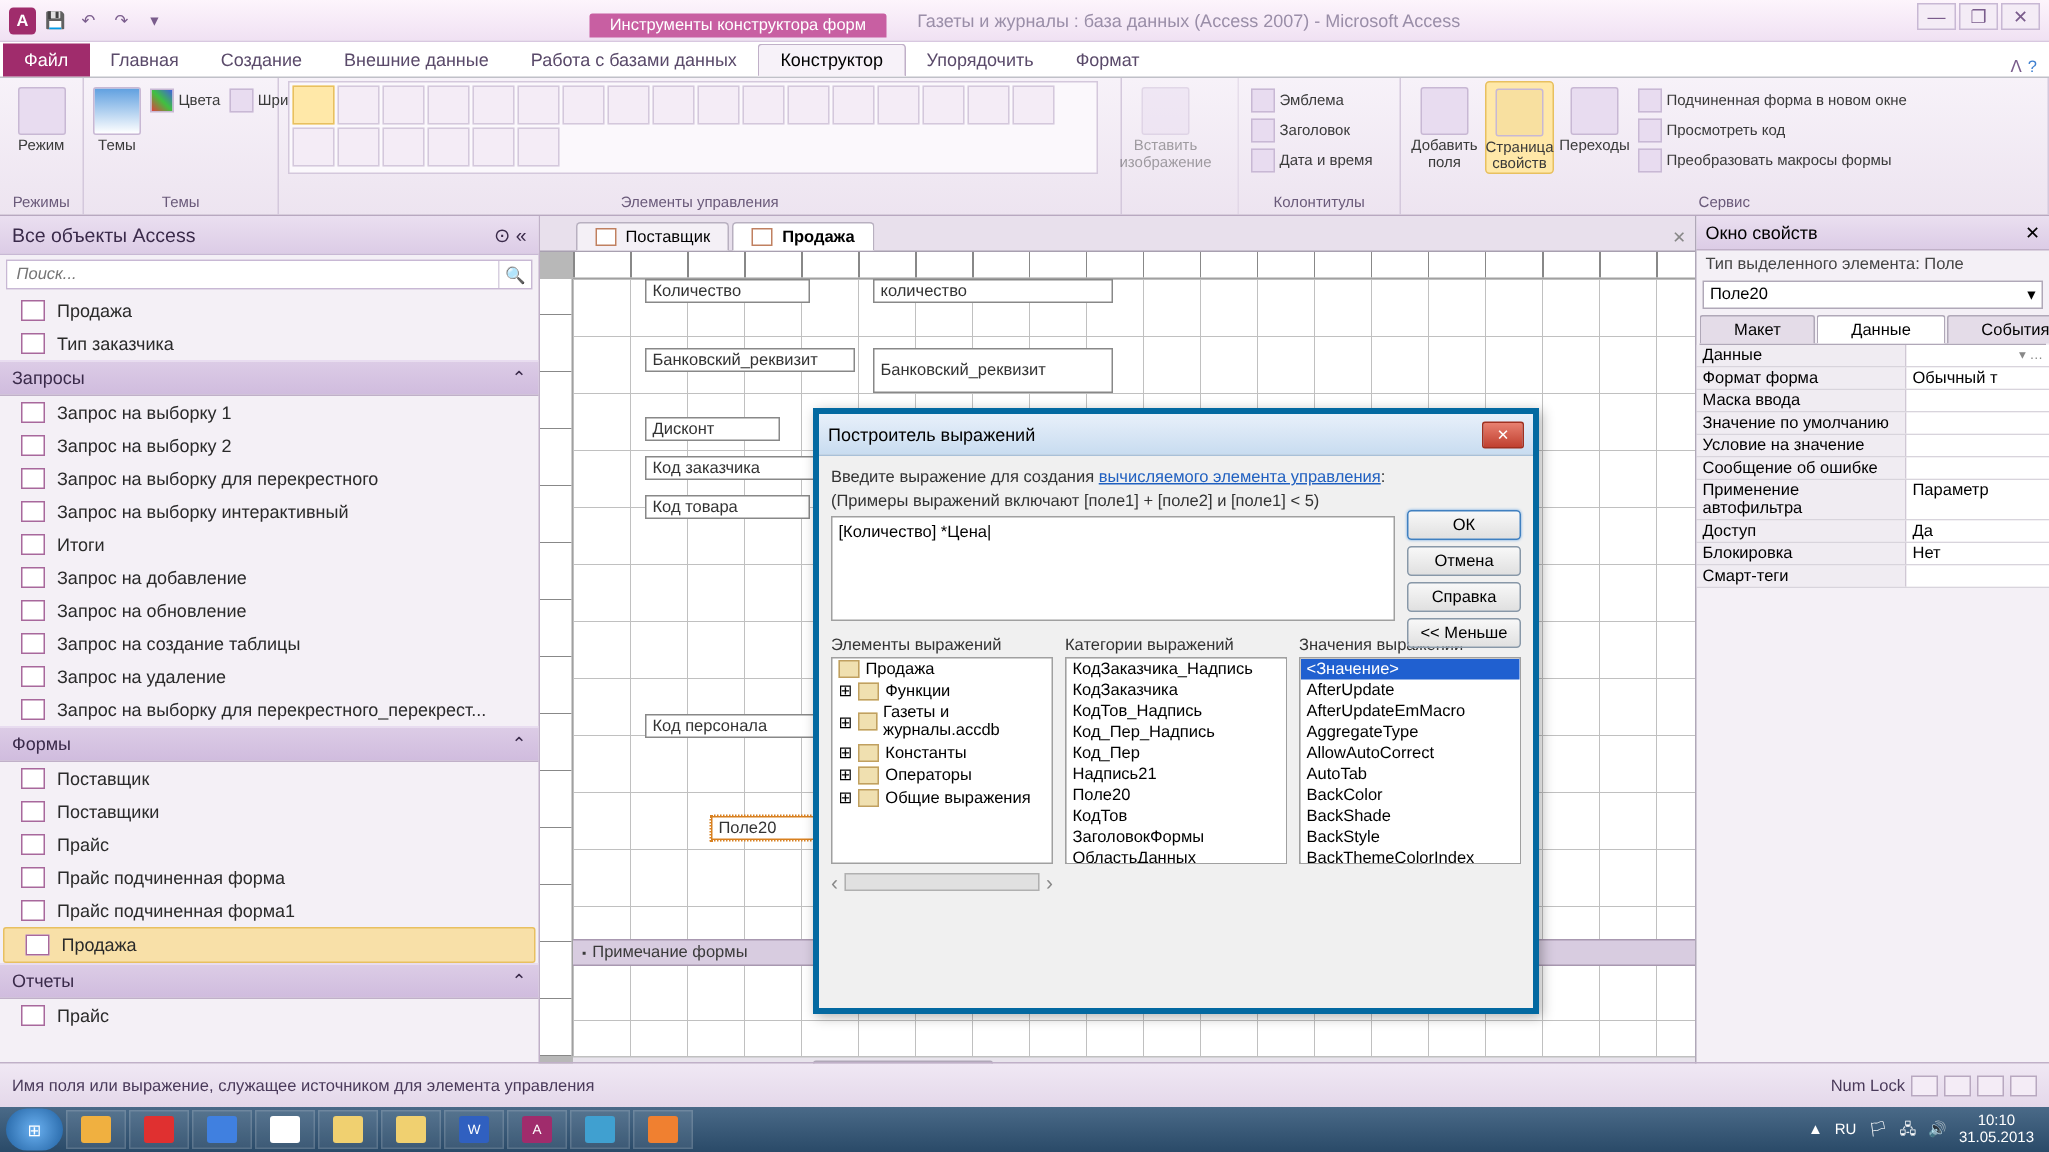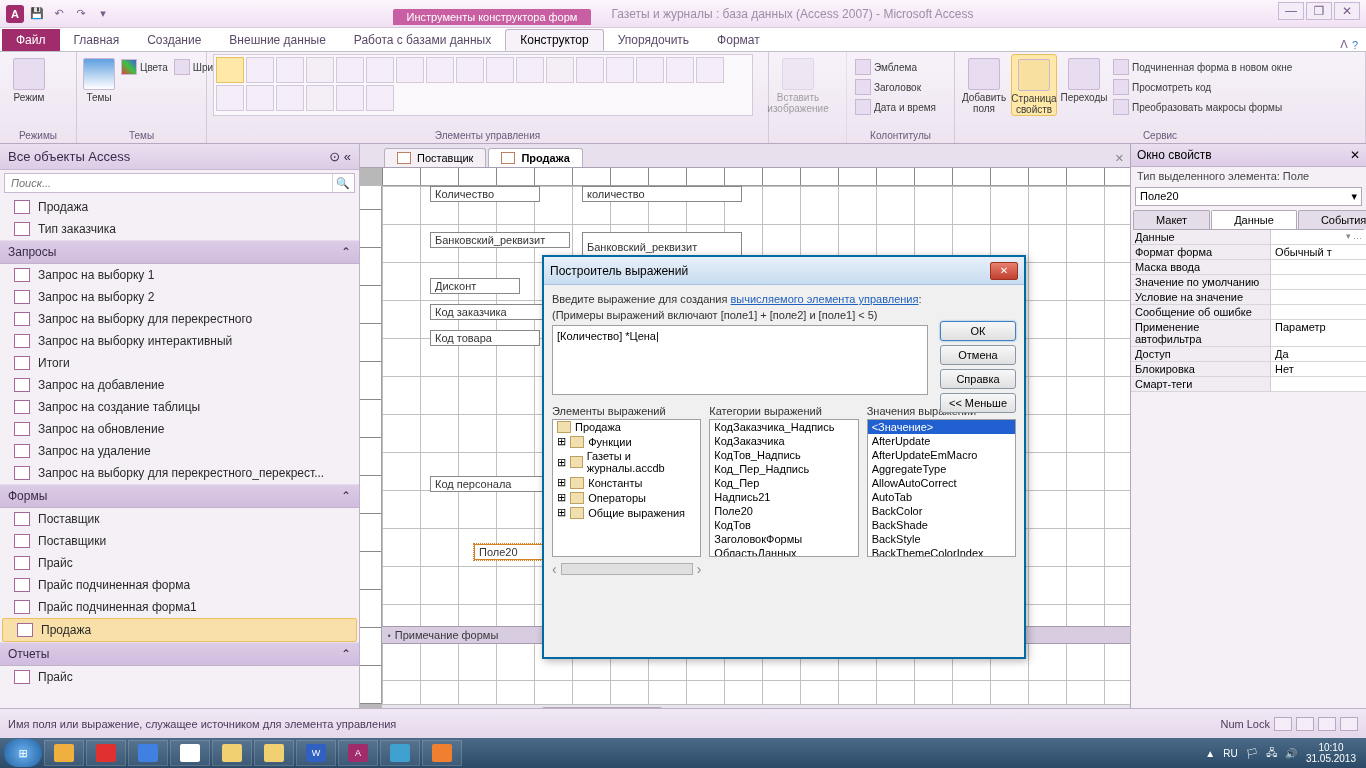--- a/index.html
+++ b/index.html
@@ -77,21 +77,21 @@
 .props-tabs { display: flex; font-size: 11px; border-bottom: 1px solid #b0a8b8; margin: 2px 2px 0 2px; }
 .ptab { padding: 3px 22px; border: 1px solid #b0a8b8; border-bottom: none; background: #e4dce8; margin-right: 1px; border-radius: 2px 2px 0 0; }
 .ptab.active { background: #fff; }
 .prop-grid { flex: 1; overflow: auto; }
 .prop-row { display: flex; border-bottom: 1px solid #d8d4dc; font-size: 11px; }
 .prop-row .k { width: 140px; padding: 1px 4px; background: #f0ecf2; border-right: 1px solid #d0c8d4; }
 .prop-row .v { flex: 1; padding: 1px 4px; background: #fff; display: flex; justify-content: space-between; }
 .prop-row .v .dd { font-size: 9px; color: #888; }
 
 
-.dialog { position: absolute; left: 542px; top: 255px; width: 484px; height: 404px; background: #f0f0f0; border: 2px solid #0369a1; box-shadow: 2px 2px 8px rgba(0,0,0,0.3); display: flex; flex-direction: column; z-index: 100; }
+.dialog { position: absolute; left: 542px; top: 272px; width: 484px; height: 404px; background: #f0f0f0; border: 4px solid #0369a1; box-shadow: 2px 2px 8px rgba(0,0,0,0.3); display: flex; flex-direction: column; z-index: 100; }
 .dlg-title { height: 28px; background: linear-gradient(#e8f0fa,#c8dcf0); display: flex; align-items: center; padding: 0 6px; font-size: 12px; justify-content: space-between; border-bottom: 1px solid #a8c0d8; }
 .dlg-close { width: 28px; height: 18px; background: linear-gradient(#e88070,#c04030); color: #fff; display: flex; align-items: center; justify-content: center; border: 1px solid #a03020; border-radius: 2px; font-size: 10px; }
 .dlg-body { flex: 1; padding: 8px; display: flex; flex-direction: column; gap: 4px; position: relative; }
 .dlg-hint { font-size: 11px; color: #333; }
 .dlg-hint a { color: #2060c0; text-decoration: underline; }
 .dlg-expr { height: 70px; border: 1px solid #a0a0a0; background: #fff; padding: 4px; font-size: 11px; width: 376px; }
 .dlg-buttons { position: absolute; right: 8px; top: 36px; width: 76px; display: flex; flex-direction: column; gap: 4px; }
 .dlg-btn { border: 1px solid #8898a8; background: linear-gradient(#f8f8f8,#e0e0e0); padding: 3px 0; font-size: 11px; text-align: center; border-radius: 3px; }
 .dlg-btn.def { border: 1px solid #4080c0; box-shadow: 0 0 2px #60a0e0; }
 .dlg-lists { display: flex; gap: 8px; margin-top: 6px; }
@@ -147,21 +147,21 @@
   <div class="ribbon-tab active">Конструктор</div>
   <div class="ribbon-tab">Упорядочить</div>
   <div class="ribbon-tab">Формат</div>
   <div class="help-area">
     <span>ᐱ</span>
     <span style="color:#4080d0">?</span>
   </div>
 </div>
 
 <div class="ribbon">
-  <div class="rgroup" style="width:77px">
+  <div class="rgroup" style="width:56px">
     <div class="rgroup-body">
         <div class="rbtn-large">
           <div class="ic"></div>
           <span>Режим</span>
         </div>
       </div>
     <div class="rgroup-label">Режимы</div>
   </div>
   <div class="rgroup" style="width:130px">
     <div class="rgroup-body">
@@ -316,25 +316,25 @@
         <div class="nav-item">
           <div class="nic"></div>
           <span>Итоги</span>
         </div>
         <div class="nav-item">
           <div class="nic"></div>
           <span>Запрос на добавление</span>
         </div>
         <div class="nav-item">
           <div class="nic"></div>
+          <span>Запрос на обновление</span>
+        </div>
+        <div class="nav-item">
+          <div class="nic"></div>
           <span>Запрос на создание таблицы</span>
-        </div>
-        <div class="nav-item">
-          <div class="nic"></div>
-          <span>Запрос на обновление</span>
         </div>
         <div class="nav-item">
           <div class="nic"></div>
           <span>Запрос на удаление</span>
         </div>
         <div class="nav-item">
           <div class="nic"></div>
           <span>Запрос на выборку для перекрестного_перекрест...</span>
         </div>
       </div>

